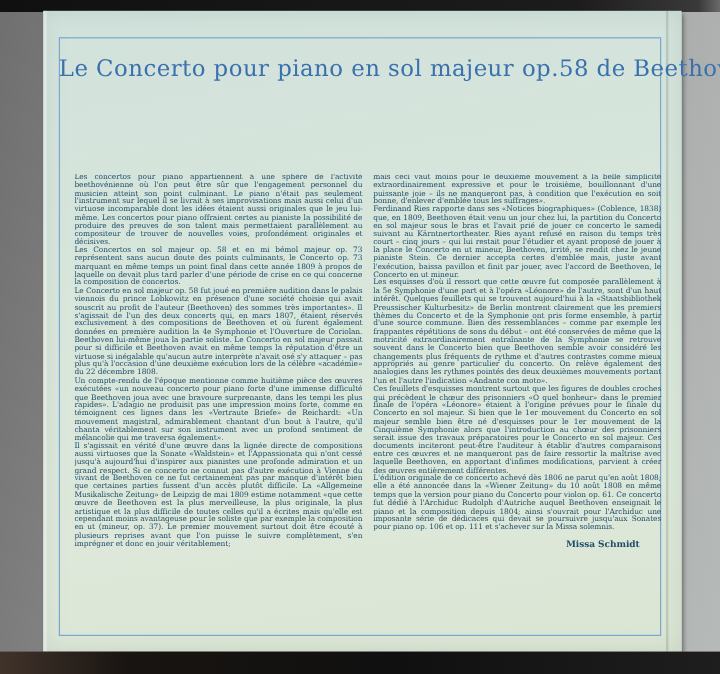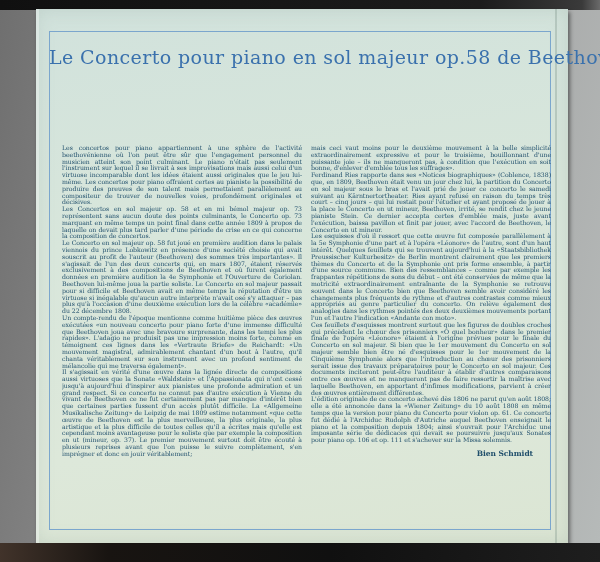--- a/index.html
+++ b/index.html
@@ -46,19 +46,19 @@
     <div class="columns">
       <div class="col">
           <p>Les concertos pour piano appartiennent à une sphère de l'activité beethovénienne où l'on peut être sûr que l'engagement personnel du musicien atteint son point culminant. Le piano n'était pas seulement l'instrument sur lequel il se livrait à ses improvisations mais aussi celui d'un virtuose incomparable dont les idées étaient aussi originales que le jeu lui-même. Les concertos pour piano offraient certes au pianiste la possibilité de produire des preuves de son talent mais permettaient parallèlement au compositeur de trouver de nouvelles voies, profondément originales et décisives.</p>
           <p>Les Concertos en sol majeur op. 58 et en mi bémol majeur op. 73 représentent sans aucun doute des points culminants, le Concerto op. 73 marquant en même temps un point final dans cette année 1809 à propos de laquelle on devait plus tard parler d'une période de crise en ce qui concerne la composition de concertos.</p>
           <p>Le Concerto en sol majeur op. 58 fut joué en première audition dans le palais viennois du prince Lobkowitz en présence d'une société choisie qui avait souscrit au profit de l'auteur (Beethoven) des sommes très importantes». Il s'agissait de l'un des deux concerts qui, en mars 1807, étaient réservés exclusivement à des compositions de Beethoven et où furent également données en première audition la 4e Symphonie et l'Ouverture de Coriolan. Beethoven lui-même joua la partie soliste. Le Concerto en sol majeur passait pour si difficile et Beethoven avait en même temps la réputation d'être un virtuose si inégalable qu'aucun autre interprète n'avait osé s'y attaquer – pas plus qu'à l'occasion d'une deuxième exécution lors de la célèbre «académie» du 22 décembre 1808.</p>
           <p>Un compte-rendu de l'époque mentionne comme huitième pièce des œuvres exécutées «un nouveau concerto pour piano forte d'une immense difficulté que Beethoven joua avec une bravoure surprenante, dans les tempi les plus rapides». L'adagio ne produisit pas une impression moins forte, comme en témoignent ces lignes dans les «Vertraute Briefe» de Reichardt: «Un mouvement magistral, admirablement chantant d'un bout à l'autre, qu'il chanta véritablement sur son instrument avec un profond sentiment de mélancolie qui me traversa également».</p>
           <p>Il s'agissait en vérité d'une œuvre dans la lignée directe de compositions aussi virtuoses que la Sonate «Waldstein» et l'Appassionata qui n'ont cessé jusqu'à aujourd'hui d'inspirer aux pianistes une profonde admiration et un grand respect. Si ce concerto ne connut pas d'autre exécution à Vienne du vivant de Beethoven ce ne fut certainement pas par manque d'intérêt bien que certaines parties fussent d'un accès plutôt difficile. La «Allgemeine Musikalische Zeitung» de Leipzig de mai 1809 estime notamment «que cette œuvre de Beethoven est la plus merveilleuse, la plus originale, la plus artistique et la plus difficile de toutes celles qu'il a écrites mais qu'elle est cependant moins avantageuse pour le soliste que par exemple la composition en ut (mineur, op. 37). Le premier mouvement surtout doit être écouté à plusieurs reprises avant que l'on puisse le suivre complètement, s'en imprégner et donc en jouir véritablement;</p>
         </div>
       <div class="col">
         <span><p>mais ceci vaut moins pour le deuxième mouvement à la belle simplicité extraordinairement expressive et pour le troisième, bouillonnant d'une puissante joie – ils ne manqueront pas, à condition que l'exécution en soit bonne, d'enlever d'emblée tous les suffrages».</p><p>Ferdinand Ries rapporte dans ses «Notices biographiques» (Coblence, 1838) que, en 1809, Beethoven était venu un jour chez lui, la partition du Concerto en sol majeur sous le bras et l'avait prié de jouer ce concerto le samedi suivant au Kärntnertortheater. Ries ayant refusé en raison du temps très court – cinq jours – qui lui restait pour l'étudier et ayant proposé de jouer à la place le Concerto en ut mineur, Beethoven, irrité, se rendit chez le jeune pianiste Stein. Ce dernier accepta certes d'emblée mais, juste avant l'exécution, baissa pavillon et finit par jouer, avec l'accord de Beethoven, le Concerto en ut mineur.</p><p>Les esquisses d'où il ressort que cette œuvre fut composée parallèlement à la 5e Symphonie d'une part et à l'opéra «Léonore» de l'autre, sont d'un haut intérêt. Quelques feuillets qui se trouvent aujourd'hui à la «Staatsbibliothek Preussischer Kulturbesitz» de Berlin montrent clairement que les premiers thèmes du Concerto et de la Symphonie ont pris forme ensemble, à partir d'une source commune. Bien des ressemblances – comme par exemple les frappantes répétitions de sons du début – ont été conservées de même que la motricité extraordinairement entraînante de la Symphonie se retrouve souvent dans le Concerto bien que Beethoven semble avoir considéré les changements plus fréquents de rythme et d'autres contrastes comme mieux appropriés au genre particulier du concerto. On relève également des analogies dans les rythmes pointés des deux deuxièmes mouvements portant l'un et l'autre l'indication «Andante con moto».</p><p>Ces feuillets d'esquisses montrent surtout que les figures de doubles croches qui précèdent le chœur des prisonniers «O quel bonheur» dans le premier finale de l'opéra «Léonore» étaient à l'origine prévues pour le finale du Concerto en sol majeur. Si bien que le 1er mouvement du Concerto en sol majeur semble bien être né d'esquisses pour le 1er mouvement de la Cinquième Symphonie alors que l'introduction au chœur des prisonniers serait issue des travaux préparatoires pour le Concerto en sol majeur. Ces documents inciteront peut-être l'auditeur à établir d'autres comparaisons entre ces œuvres et ne manqueront pas de faire ressortir la maîtrise avec laquelle Beethoven, en apportant d'infimes modifications, parvient à créer des œuvres entièrement différentes.</p><p>L'édition originale de ce concerto achevé dès 1806 ne parut qu'en août 1808; elle a été annoncée dans la «Wiener Zeitung» du 10 août 1808 en même temps que la version pour piano du Concerto pour violon op. 61. Ce concerto fut dédié à l'Archiduc Rudolph d'Autriche auquel Beethoven enseignait le piano et la composition depuis 1804; ainsi s'ouvrait pour l'Archiduc une imposante série de dédicaces qui devait se poursuivre jusqu'aux Sonates pour piano op. 106 et op. 111 et s'achever sur la Missa solemnis.</p></span>
-        <div class="signature">Bien Schmidt</div>
+        <div class="signature">Missa Schmidt</div>
       </div>
     </div>
   </div>
 
   <div class="strip-bottom"></div>
 </div>
 
 </body></html>

